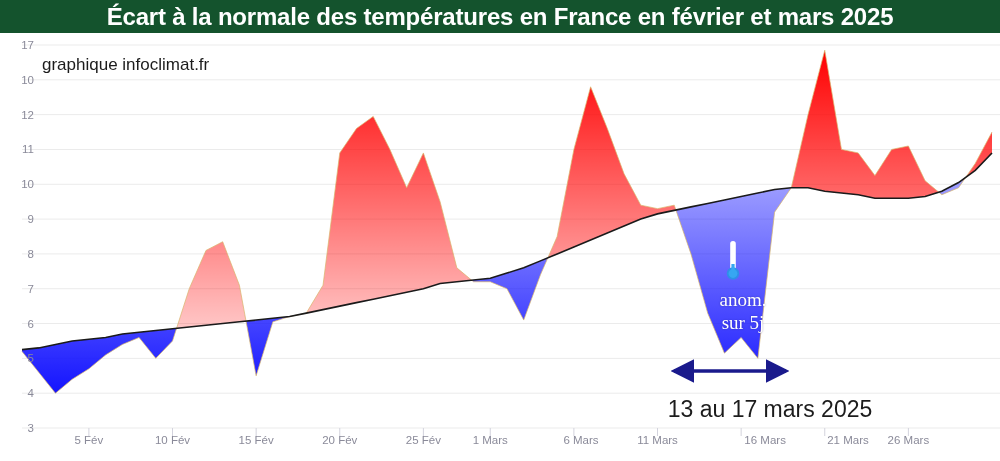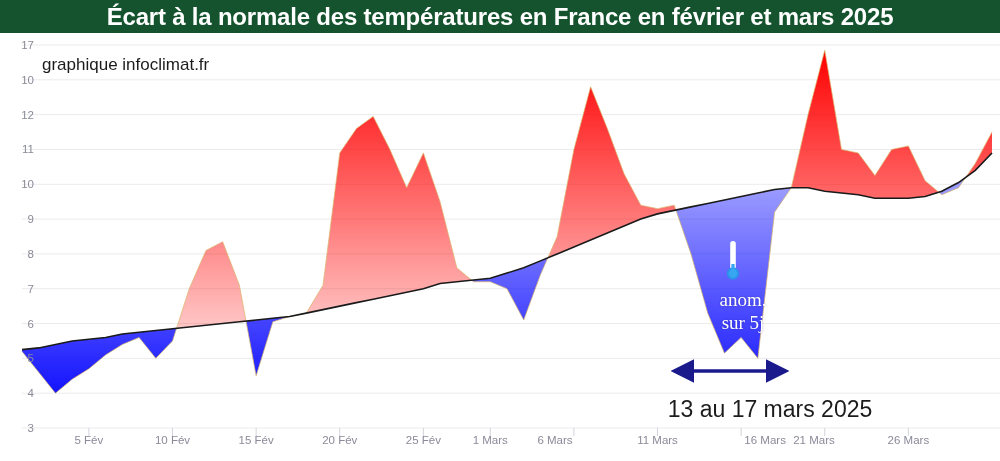--- a/index.html
+++ b/index.html
@@ -152,20 +152,20 @@
       <div class="ytick" style="top: 46.8182px;">10</div>
       <div class="ytick" style="top: 12px;">17</div>
     </div>
   <div id="x-axis">
       <div class="xtick" style="left: 88.8966px;">5 Fév</div>
       <div class="xtick" style="left: 172.517px;">10 Fév</div>
       <div class="xtick" style="left: 256.138px;">15 Fév</div>
       <div class="xtick" style="left: 339.759px;">20 Fév</div>
       <div class="xtick" style="left: 423.379px;">25 Fév</div>
       <div class="xtick" style="left: 490.276px;">1 Mars</div>
-      <div class="xtick" style="left: 555px;">6 Mars</div>
+      <div class="xtick" style="left: 581px;">6 Mars</div>
       <div class="xtick" style="left: 657.517px;">11 Mars</div>
       <div class="xtick" style="left: 741.138px; margin-left: 24px;">16 Mars</div>
-      <div class="xtick" style="left: 814px;">21 Mars</div>
+      <div class="xtick" style="left: 848px;">21 Mars</div>
       <div class="xtick" style="left: 908.379px;">26 Mars</div>
     </div>
 
 </div>
 
 </body></html>

